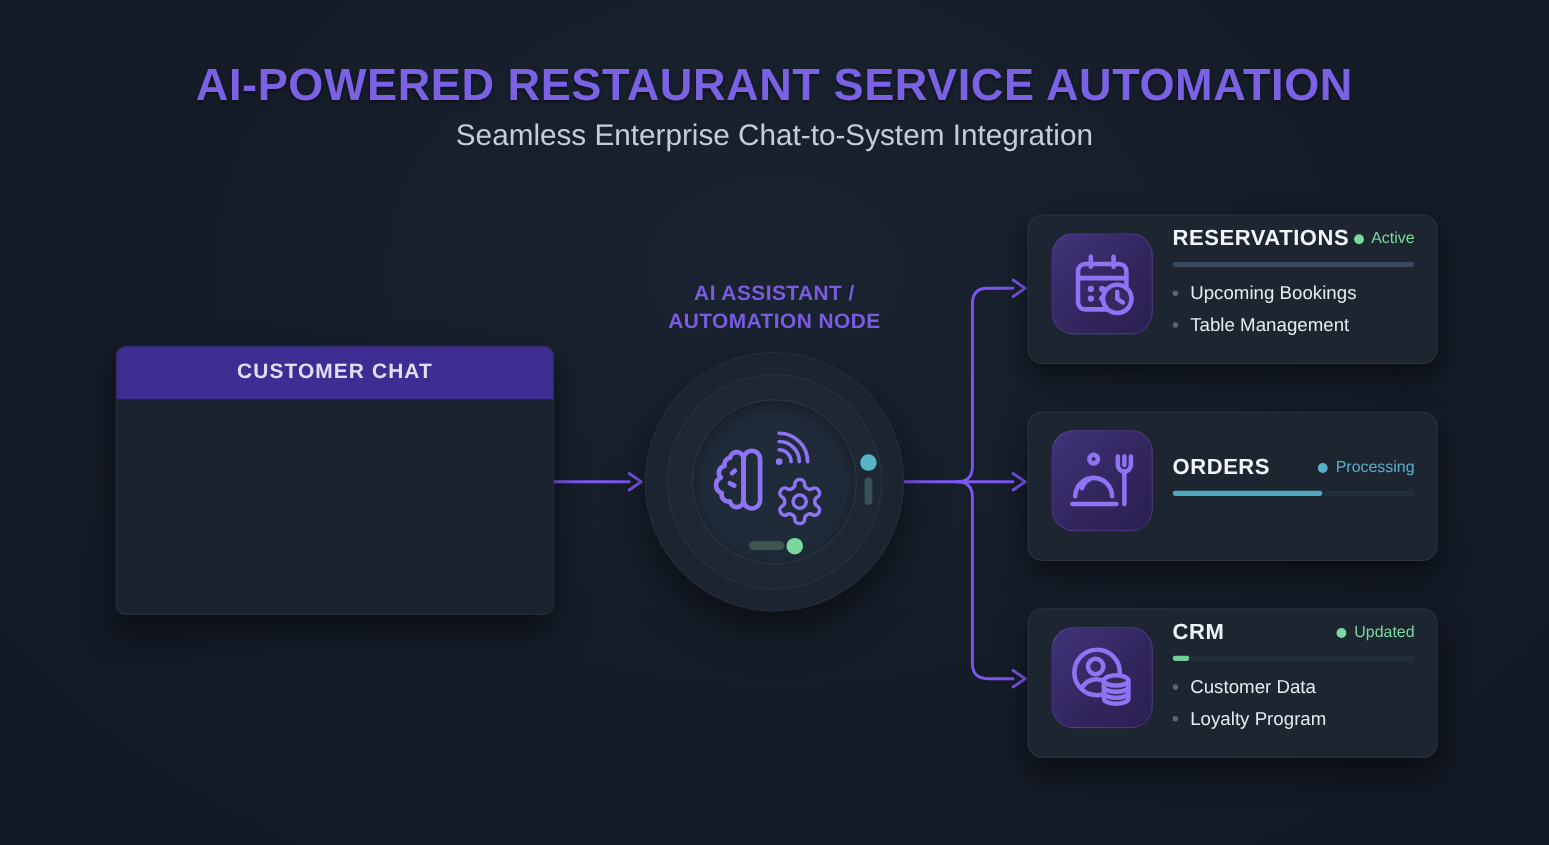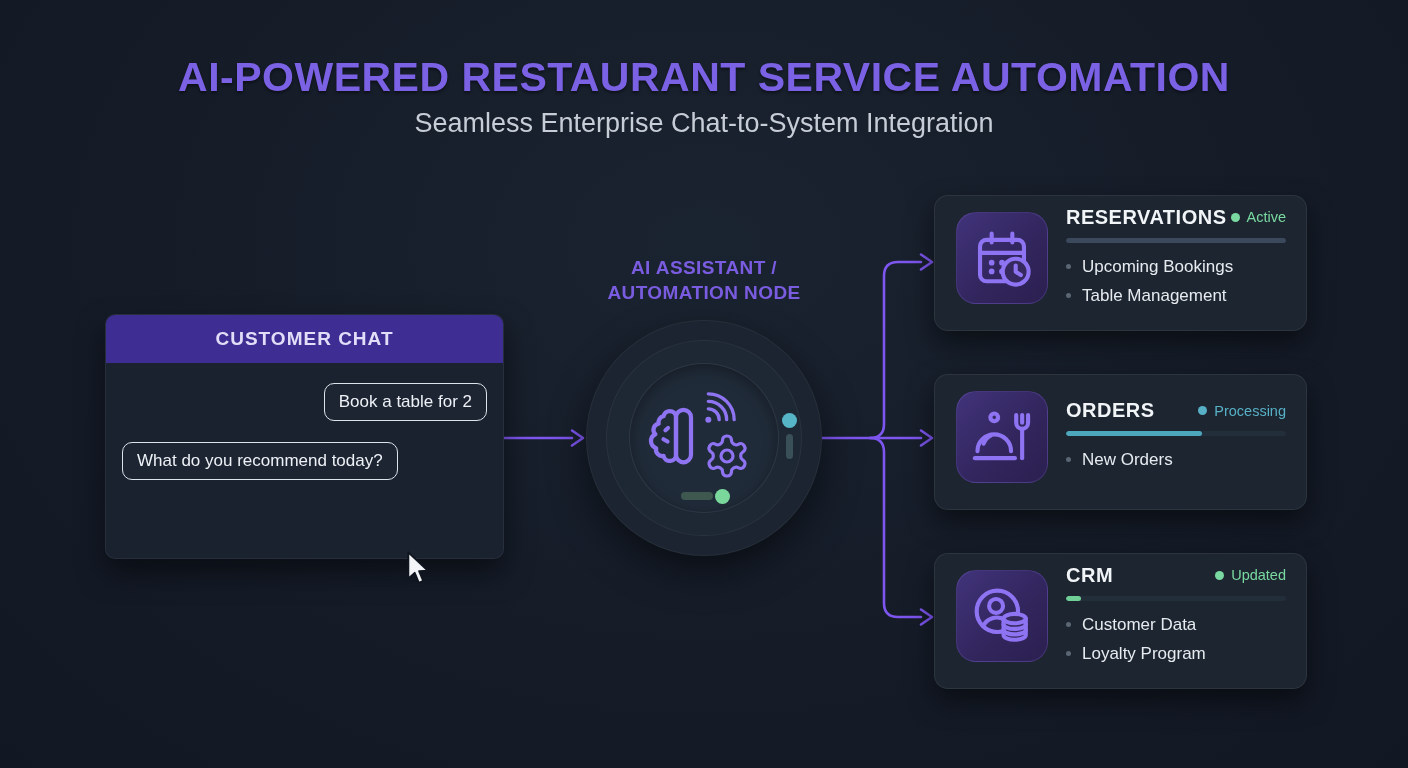--- a/index.html
+++ b/index.html
@@ -125,31 +125,20 @@
       <path d="M870 438 Q884 438 884 424 V276 Q884 262 898 262 H921"></path>
       <path d="M921 254.5 L932 262 L921 269.5"></path>
 
       <path d="M870 438 Q884 438 884 452 V603 Q884 617 898 617 H921"></path>
       <path d="M921 609.5 L932 617 L921 624.5"></path>
     </g>
   </svg>
 
   <div class="chat-panel">
     <div class="chat-header">CUSTOMER CHAT</div>
-    <div class="chat-body">
-      <div class="bubble-row right">
-        <div class="bubble">Book a table for 2</div>
-      </div>
-      <div class="bubble-row left">
-        <div class="bubble">What do you recommend today?</div>
-      </div>
-      <svg class="cursor" width="28" height="36" viewBox="0 0 20 26">
-        <path d="M3 1 L3 20 L7.6 15.8 L10.6 23 L13.8 21.6 L10.8 14.6 L17 14.2 Z" fill="#f2f4f7" stroke="#10161f" stroke-width="1.4" stroke-linejoin="round"></path>
-      </svg>
-    </div>
   </div>
 
   <div class="node-label">
     <div>AI ASSISTANT /</div>
     <div>AUTOMATION NODE</div>
   </div>
 
   <div class="node-outer">
     <div class="node-mid">
       <div class="node-inner"></div>
@@ -234,24 +223,20 @@
       <div class="card-head">
         <span class="card-title">ORDERS</span>
         <span class="status">
           <span class="status-dot" style="background: rgb(87, 176, 198);"></span>
           <span style="color: rgb(87, 176, 198);">Processing</span>
         </span>
       </div>
       <div class="bar">
         <div class="bar-fill" style="background: rgb(77, 167, 189); width: 62%;"></div>
       </div>
-      <div class="item">
-        <span class="item-dot"></span>
-        <span>New Orders</span>
-      </div>
     </div>
   </div>
 
   <div class="card card-3">
     <div class="icon-tile">
       <svg width="62" height="62" viewBox="0 0 24 24" fill="none" stroke="#8e74f2" stroke-width="1.6" stroke-linecap="round" stroke-linejoin="round">
         <circle cx="10.2" cy="10.2" r="8"></circle>
         <circle cx="9.7" cy="8.1" r="2.7"></circle>
         <path d="M4.7 15.9a5.8 5.8 0 0 1 8.2-2.5"></path>
         <path d="M12.6 13v6.4c0 1 1.9 1.8 4.3 1.8s4.3-.8 4.3-1.8V13Z" fill="#36295f" stroke="none"></path>

